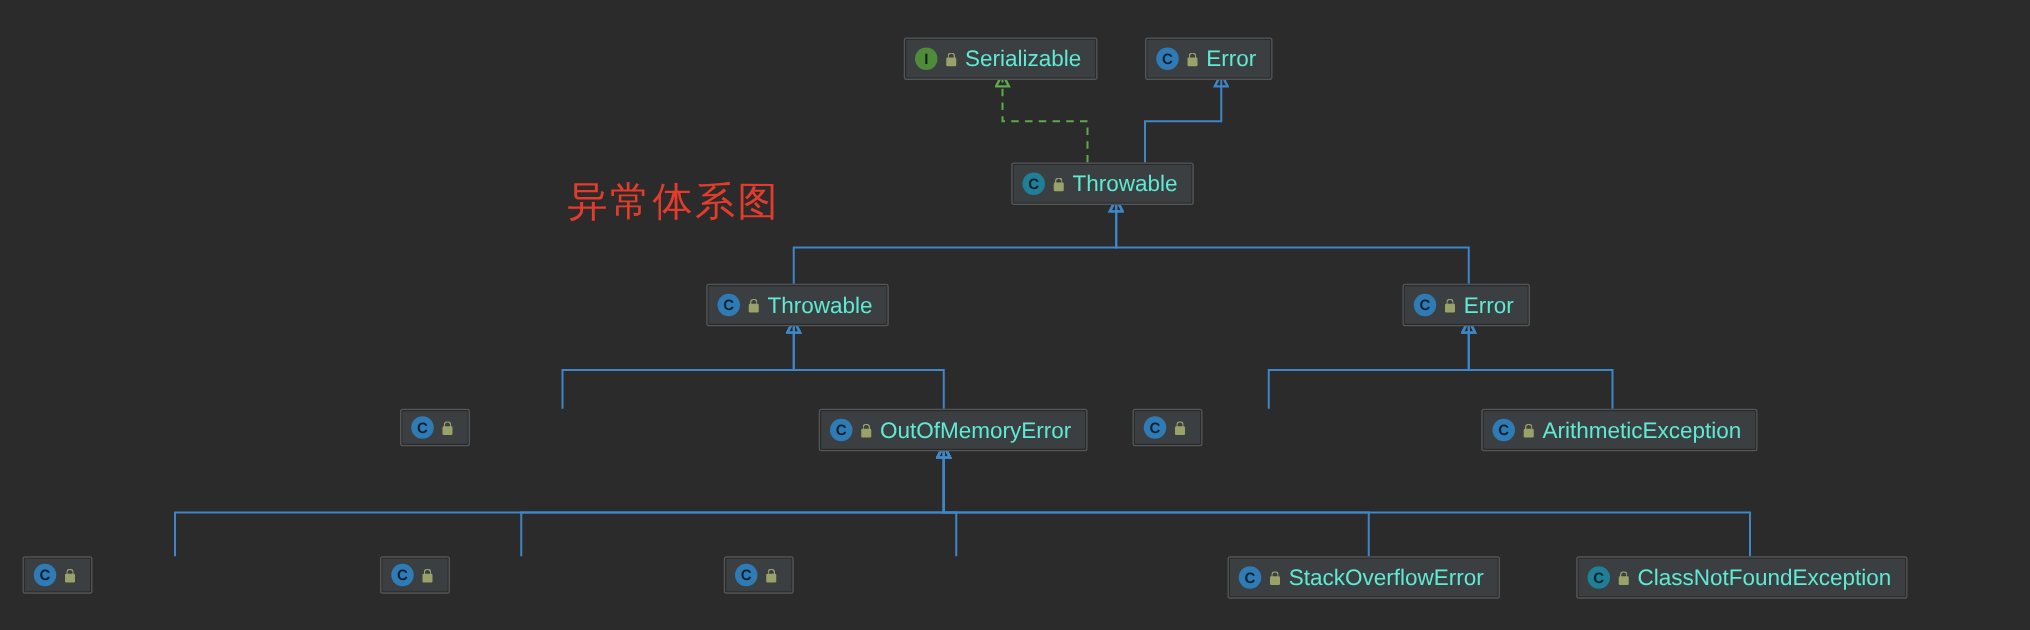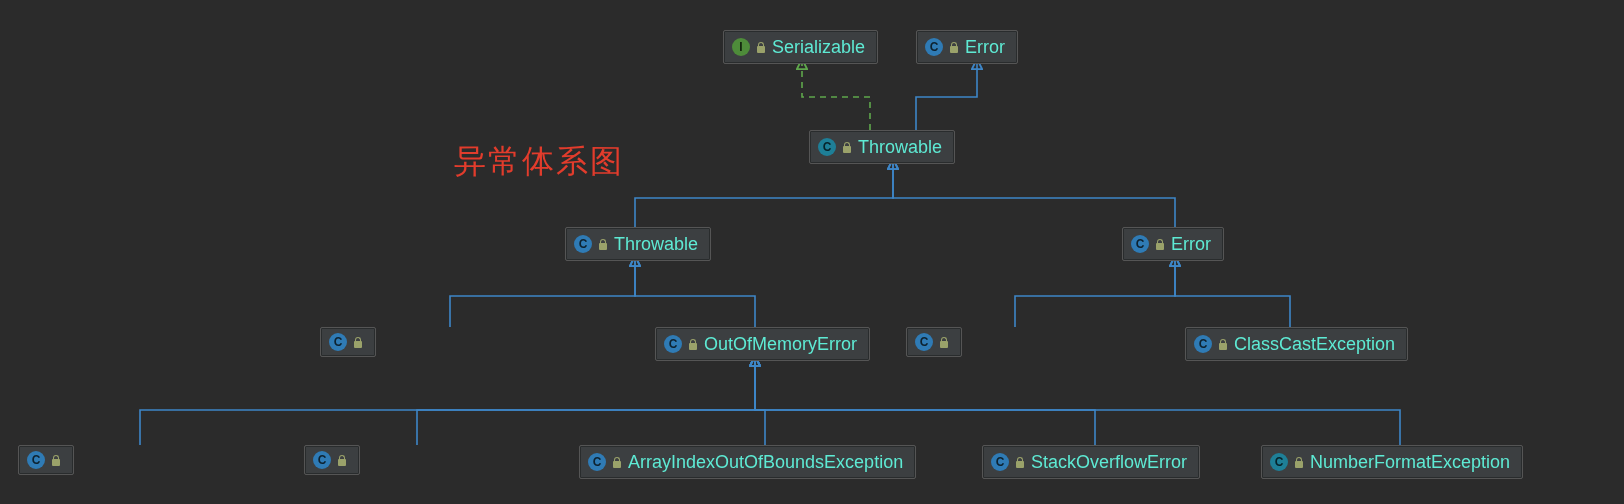--- a/index.html
+++ b/index.html
@@ -135,39 +135,38 @@
   <span class="lock"></span>
   <span class="label">OutOfMemoryError</span>
 </div>
 <div class="node" id="n-outOfMemory" style="left: 906px; top: 327px;">
   <span class="icon-circle icon-c">C</span>
   <span class="lock"></span>
 </div>
 <div class="node" id="n-stackOverflow" style="left: 1185px; top: 327px;">
   <span class="icon-circle icon-c">C</span>
   <span class="lock"></span>
-  <span class="label">ClassCastException</span>
+  <span class="label">ArithmeticException</span>
 </div>
 <div class="node" id="n-nullPointer" style="left: 18px; top: 445px;">
   <span class="icon-circle icon-c">C</span>
   <span class="lock"></span>
 </div>
 <div class="node" id="n-arithmetic" style="left: 304px; top: 445px;">
   <span class="icon-circle icon-c">C</span>
   <span class="lock"></span>
 </div>
 <div class="node" id="n-arrayIndex" style="left: 579px; top: 445px;">
   <span class="icon-circle icon-c">C</span>
   <span class="lock"></span>
-  <span class="label">ArrayIndexOutOfBoundsException</span>
 </div>
 <div class="node" id="n-classCast" style="left: 982px; top: 445px;">
   <span class="icon-circle icon-c">C</span>
   <span class="lock"></span>
   <span class="label">StackOverflowError</span>
 </div>
 <div class="node" id="n-numberFormat" style="left: 1261px; top: 445px;">
   <span class="icon-circle icon-lt">C</span>
   <span class="lock"></span>
-  <span class="label">NumberFormatException</span>
+  <span class="label">ClassNotFoundException</span>
 </div>
 
 </div>
 
 </body></html>

